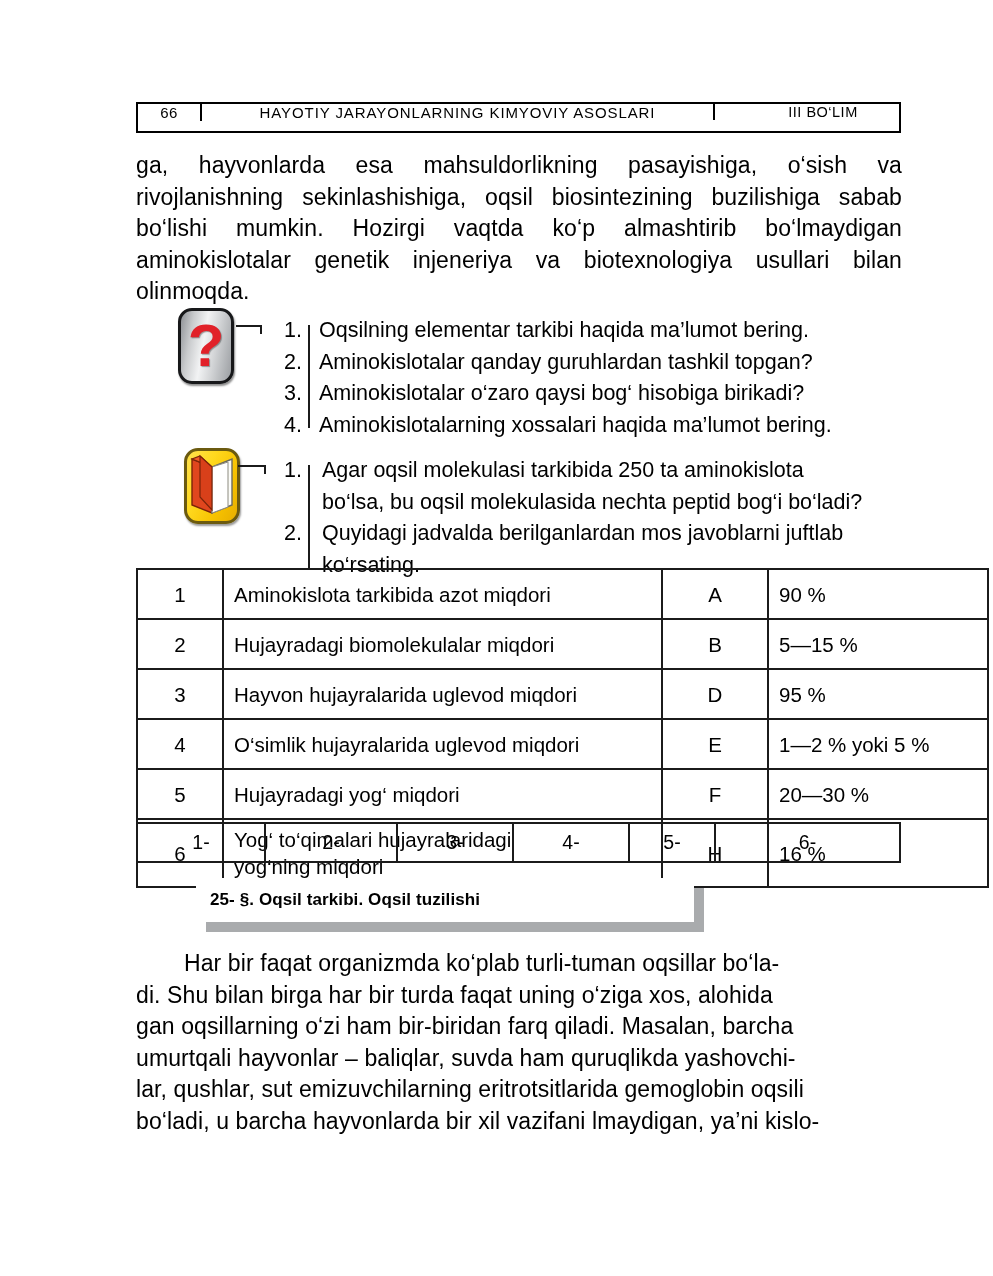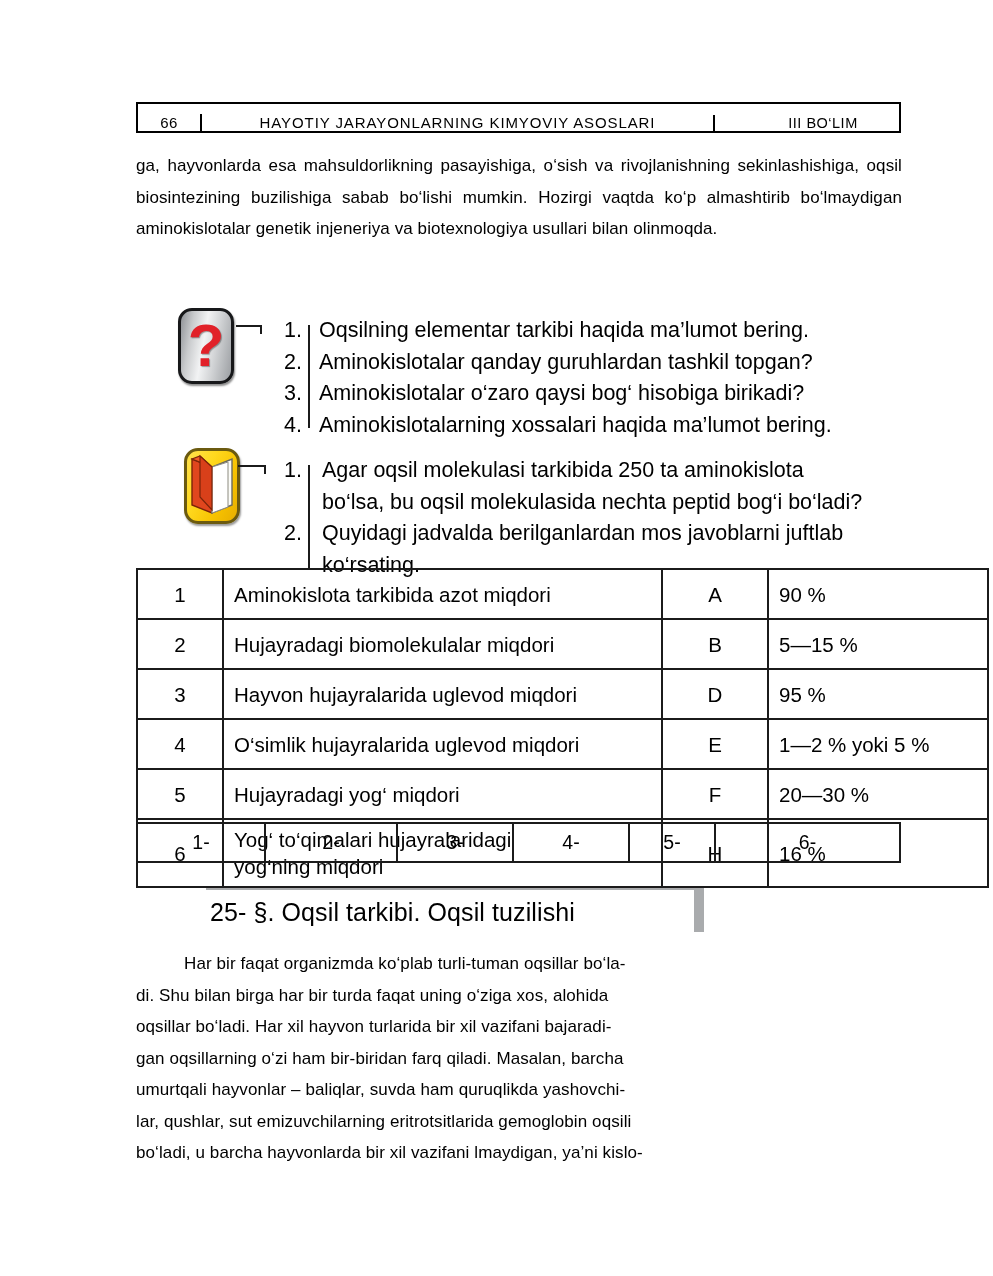--- a/index.html
+++ b/index.html
@@ -26,21 +26,21 @@
   
   .header {
     position: absolute;
     left: 136px;
     top: 102px;
     width: 765px;
     height: 31px;
     box-sizing: border-box;
     border: 2px solid #000;
     display: flex;
-    align-items: flex-end;
+    align-items: flex-start;
   }
   .header-page-no {
     width: 62px;
     border-right: 2px solid #000;
     display: flex;
     align-items: center;
     justify-content: center;
     font-size: 15px;
     letter-spacing: .3px;
   }
@@ -59,21 +59,21 @@
     align-items: center;
     justify-content: center;
     font-size: 14.5px;
     letter-spacing: .5px;
     padding-left: 32px;
   }
 
   
   .para {
     position: absolute;
-    font-size: 17px;
+    font-size: 23px;
     line-height: 31.5px;
     text-align: justify;
     text-justify: inter-word;
     letter-spacing: .1px;
   }
   .para-intro {
     left: 136px;
     top: 150px;
     width: 766px;
   }
@@ -213,30 +213,30 @@
   .section-heading .shadow {
     position: absolute;
     left: 10px;
     top: 10px;
     width: 498px;
     height: 44px;
     background: #a9abad;
   }
   .section-heading .face {
     position: absolute;
-    left: 0; top: 12px;
+    left: 0; top: 0;
     width: 498px;
     height: 44px;
     background: #ffffff;
     display: flex;
     align-items: center;
     padding-left: 14px;
     box-sizing: border-box;
-    font-size: 25px;
-    font-weight: normal;
+    font-size: 17px;
+    font-weight: bold;
     letter-spacing: .1px;
   }
 </style>
 </head>
 <body>
 
 <div class="page">
 
   <div class="header">
     <div class="header-page-no">66</div>
@@ -355,20 +355,19 @@
   </table>
 
   <div class="section-heading">
     <div class="shadow"></div>
     <div class="face">25- §. Oqsil tarkibi. Oqsil tuzilishi</div>
   </div>
 
   <div class="para para-lower" style="text-indent:0;">
     <div style="text-indent:48px; text-align:justify;">Har bir faqat organizmda ko‘plab turli-tuman oqsillar bo‘la-</div>
     <div>di. Shu bilan birga har bir turda faqat uning o‘ziga xos, alohida</div>
-    <div>oqsillar bo‘ladi. Har xil hayvon turlarida bir xil vazifani bajaradi-</div>
     <div>gan oqsillarning o‘zi ham bir-biridan farq qiladi. Masalan, barcha</div>
     <div>umurtqali hayvonlar – baliqlar, suvda ham quruqlikda yashovchi-</div>
     <div>lar, qushlar, sut emizuvchilarning eritrotsitlarida gemoglobin oqsili</div>
     <div>bo‘ladi, u barcha hayvonlarda bir xil vazifani lmaydigan, ya’ni kislo-</div>
   </div>
 
 </div>
 
 </body></html>

